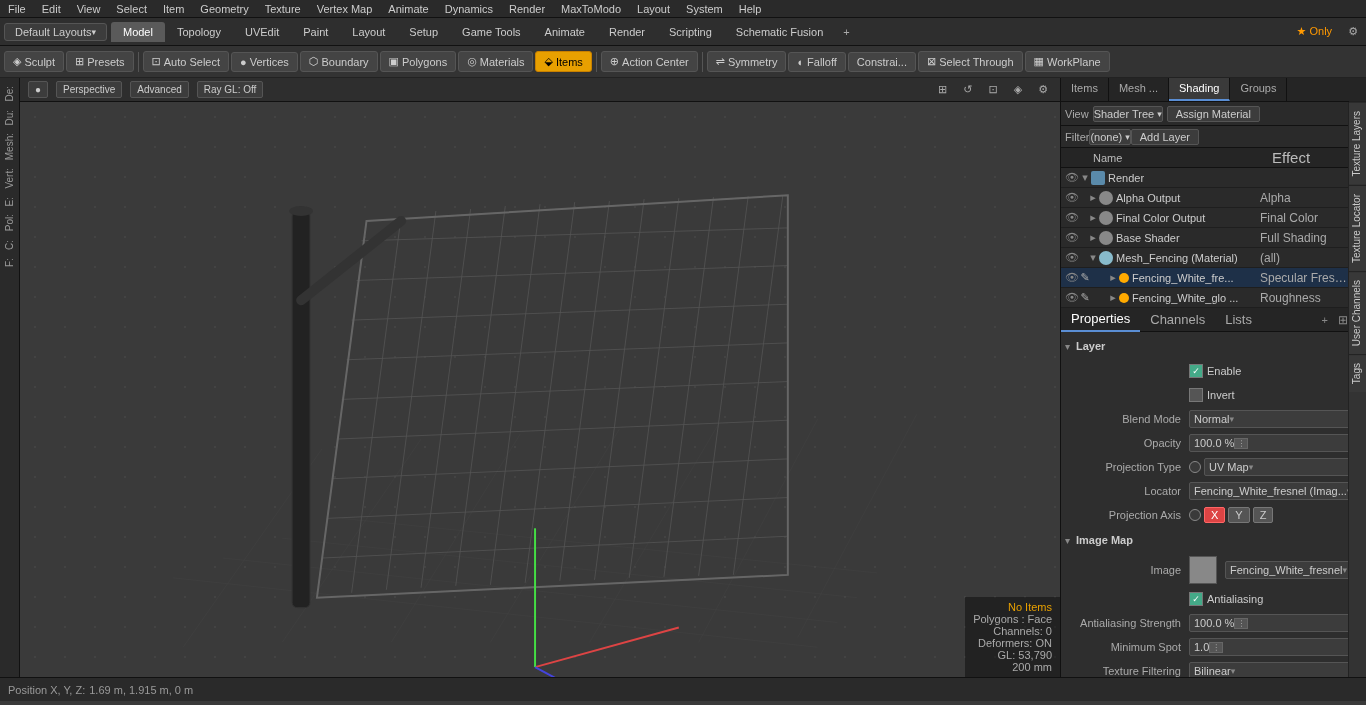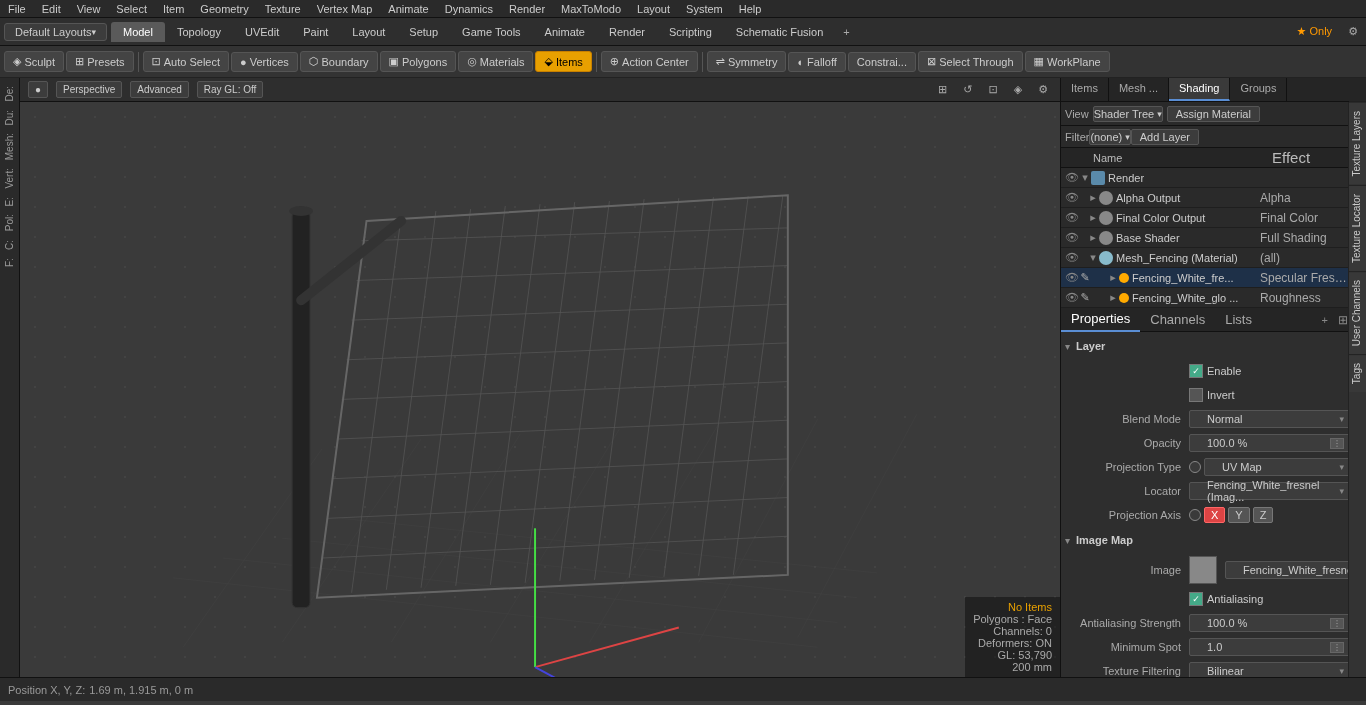--- a/index.html
+++ b/index.html
@@ -125,21 +125,21 @@
     .pt-icon { color: #888; cursor: pointer; font-size: 12px; }
 
     #prop-panel { flex: 1; background: #2e2e2e; overflow-y: auto; padding: 4px; }
 
     .prop-section-title { color: #ccc; font-size: 11px; padding: 4px 2px; font-weight: bold; }
     .prop-row { display: flex; align-items: center; height: 22px; gap: 4px; margin-bottom: 2px; }
     .prop-label { width: 120px; text-align: right; color: #aaa; font-size: 11px; padding-right: 4px; flex-shrink: 0; }
     .prop-checkbox { width: 14px; height: 14px; background: #555; border: 1px solid #777; display: flex; align-items: center; justify-content: center; cursor: pointer; font-size: 9px; color: #fff; }
     .prop-checkbox.checked { background: #4a8; }
     .prop-field-wide {
-      flex: 1; background: #3c3c3c; border: 1px solid #555; border-radius: 2px; padding: 1px 17px; color: #ccc; font-size: 11px; height: 18px; display: flex; align-items: center; justify-content: space-between;
+      flex: 1; background: #3c3c3c; border: 1px solid #555; border-radius: 2px; padding: 1px 4px; color: #ccc; font-size: 11px; height: 18px; display: flex; align-items: center; 
     }
     .prop-field-arrow { color: #888; font-size: 9px; }
     .prop-axis-btn { padding: 1px 6px; background: #555; border: 1px solid #777; border-radius: 2px; cursor: pointer; font-size: 11px; color: #ccc; }
     .prop-axis-btn.active { background: #d44; color: #fff; border-color: #f66; }
     .prop-img-preview { width: 28px; height: 28px; background: #666; border: 1px solid #555; display: inline-block; margin-right: 4px; flex-shrink: 0; }
     .prop-drag-btn { width: 14px; background: #555; border: 1px solid #666; cursor: ew-resize; display: flex; align-items: center; justify-content: center; font-size: 8px; color: #aaa; }
     .rvt-label {
       writing-mode: vertical-rl; text-orientation: mixed; transform: rotate(180deg); font-size: 10px; color: #ccc; padding: 8px 2px; cursor: pointer; background: #383838; border-bottom: 1px solid #222; white-space: nowrap;
     }
 

